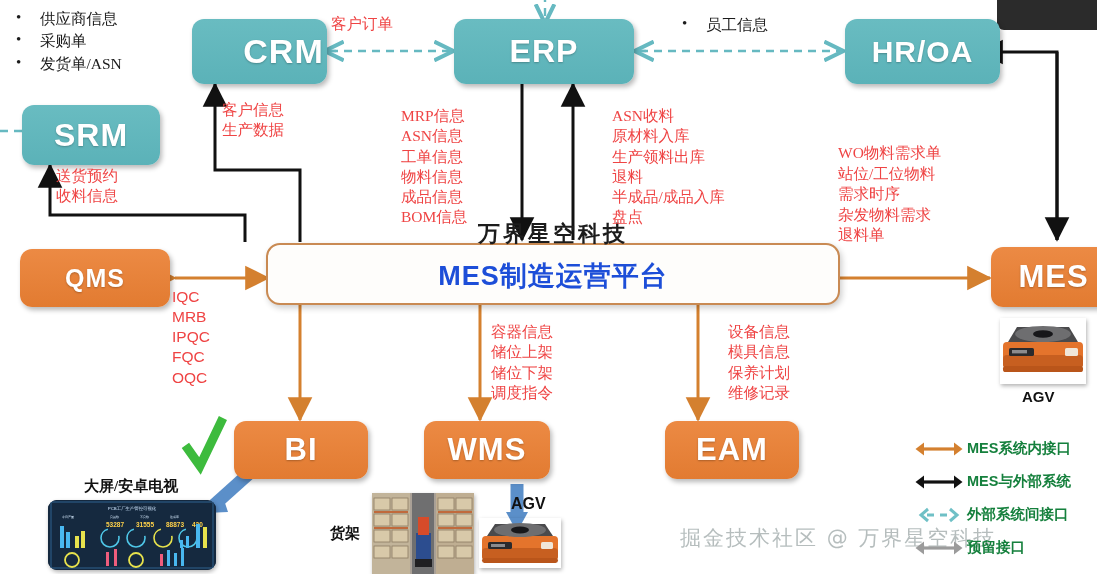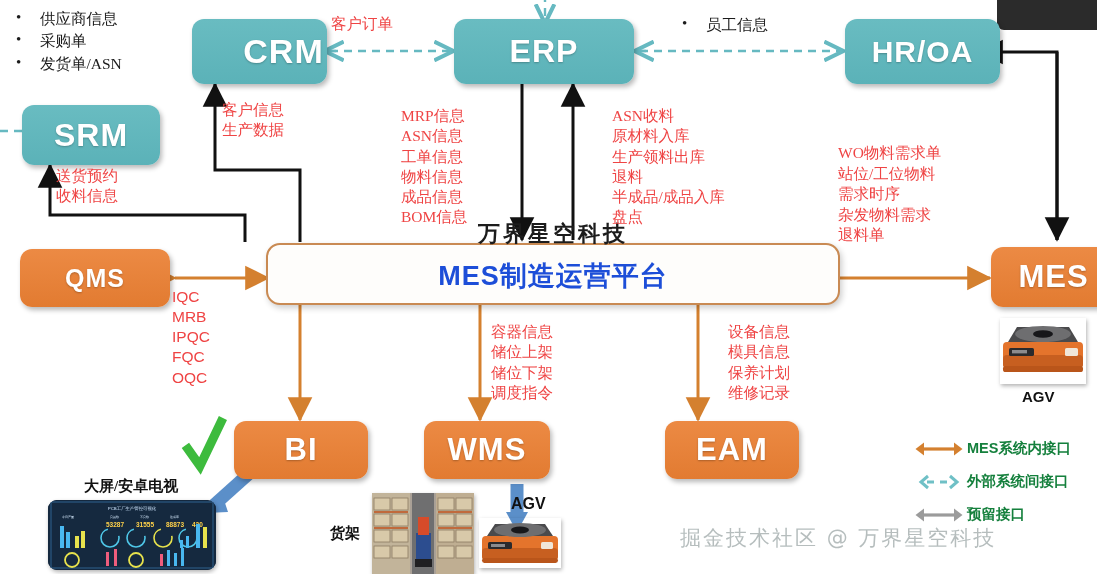--- a/index.html
+++ b/index.html
@@ -331,20 +331,30 @@
           <line x1="9" y1="8" x2="41" y2="8" stroke="#d4802f" stroke-width="3.2"></line>
           <path d="M10,1.5 L1.5,8 L10,14.5 z" fill="#d4802f"></path>
           <path d="M40,1.5 L48.5,8 L40,14.5 z" fill="#d4802f"></path>
         </svg>
       </span>
       <span class="lt">MES系统内接口</span>
     </div>
     <div class="legend-row">
       <span class="gl">
         <svg width="50" height="16" viewBox="0 0 50 16">
+          <line x1="9" y1="8" x2="41" y2="8" stroke="#111" stroke-width="3.2"></line>
+          <path d="M10,1.5 L1.5,8 L10,14.5 z" fill="#111"></path>
+          <path d="M40,1.5 L48.5,8 L40,14.5 z" fill="#111"></path>
+        </svg>
+      </span>
+      <span class="lt">MES与外部系统</span>
+    </div>
+    <div class="legend-row">
+      <span class="gl">
+        <svg width="50" height="16" viewBox="0 0 50 16">
           <line x1="13" y1="8" x2="37" y2="8" stroke="#6fc0c6" stroke-width="3" stroke-dasharray="7,6"></line>
           <path d="M14,2 L7,8 L14,14" fill="none" stroke="#6fc0c6" stroke-width="3"></path>
           <path d="M36,2 L43,8 L36,14" fill="none" stroke="#6fc0c6" stroke-width="3"></path>
         </svg>
       </span>
       <span class="lt">外部系统间接口</span>
     </div>
     <div class="legend-row">
       <span class="gl">
         <svg width="50" height="16" viewBox="0 0 50 16">

